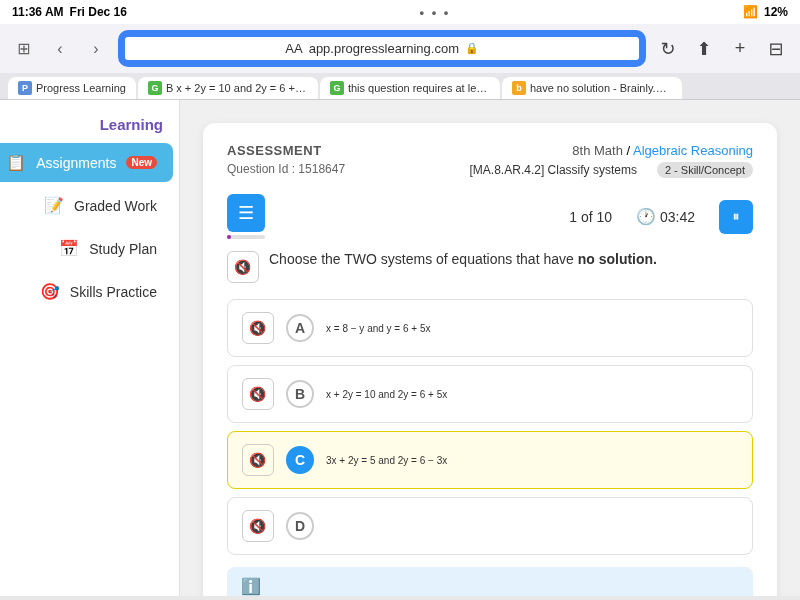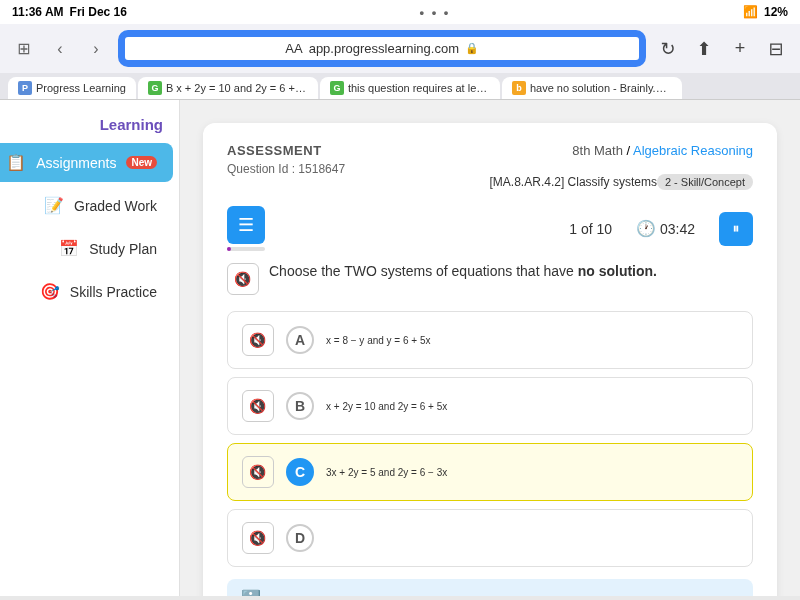--- a/index.html
+++ b/index.html
@@ -167,24 +167,24 @@
       text-align: right;
     }
     .subject-link {
       font-size: 13px;
     }
     .subject-name { color: #555; }
     .subject-link-text { color: #2196F3; text-decoration: none; }
     .standard-badge {
       display: inline-flex;
       align-items: center;
-      gap: 0;
+      gap: 20px;
       font-size: 12px;
       color: #333;
-      margin-top: 16px;
+      margin-top: 4px;
     }
     .skill-badge {
       background: #e0e0e0;
       padding: 2px 8px;
       border-radius: 8px;
       font-size: 11px;
     }
 
     
     .question-controls {

